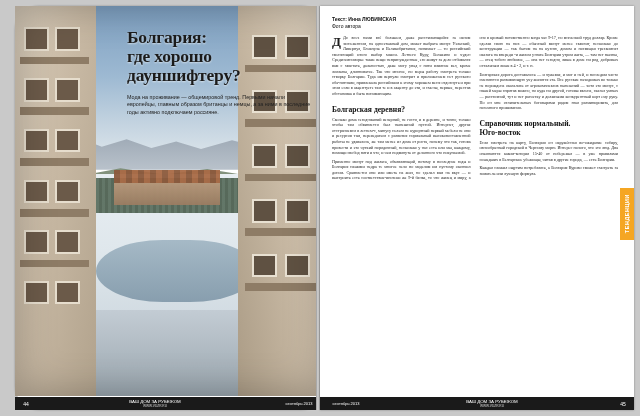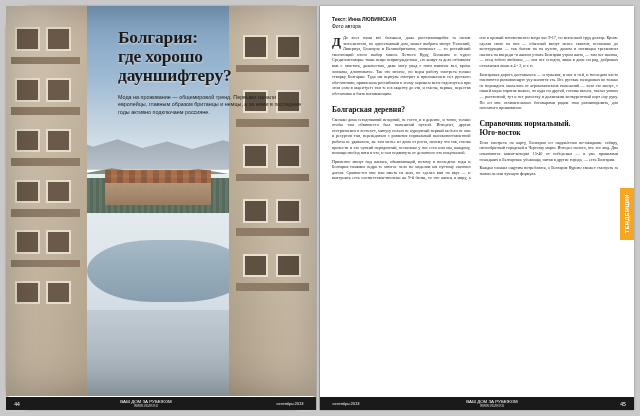--- a/index.html
+++ b/index.html
@@ -1,19 +1,19 @@
 <!DOCTYPE html>
 <html><head>
 <meta charset="utf-8">
 <style>
   html,body{margin:0;padding:0;background:#b9b9b9;}
   body{width:640px;height:416px;overflow:hidden;font-family:"Liberation Serif",serif;}
   .spread{position:relative;width:640px;height:416px;background:#c9c9c9;}
   .page{position:absolute;top:6px;bottom:6px;background:#fff;box-shadow:0 0 2px rgba(0,0,0,.35);}
-  .page-left{left:6px;width:310px;border-radius:24px;}
+  .page-left{left:15px;width:310px;border-radius:24px;}
   .page-right{left:320px;width:314px;}
 
   
   .photo{position:absolute;left:0;top:0;width:100%;height:calc(100% - 14px);overflow:hidden;}
   .sky{position:absolute;left:0;top:0;width:100%;height:40%;
        background:linear-gradient(#7d9fc0 0%,#9db9d2 45%,#c3d3e0 75%,#dfe7ec 100%);}
   .mountains{position:absolute;left:0;top:28%;width:100%;height:14%;
        background:linear-gradient(#8d9aa8,#b9c2cb);
        clip-path:polygon(0% 70%,6% 52%,12% 62%,20% 40%,28% 58%,36% 44%,44% 60%,52% 48%,60% 62%,70% 46%,80% 60%,88% 50%,100% 64%,100% 100%,0% 100%);}
   .midhills{position:absolute;left:0;top:36%;width:100%;height:10%;

